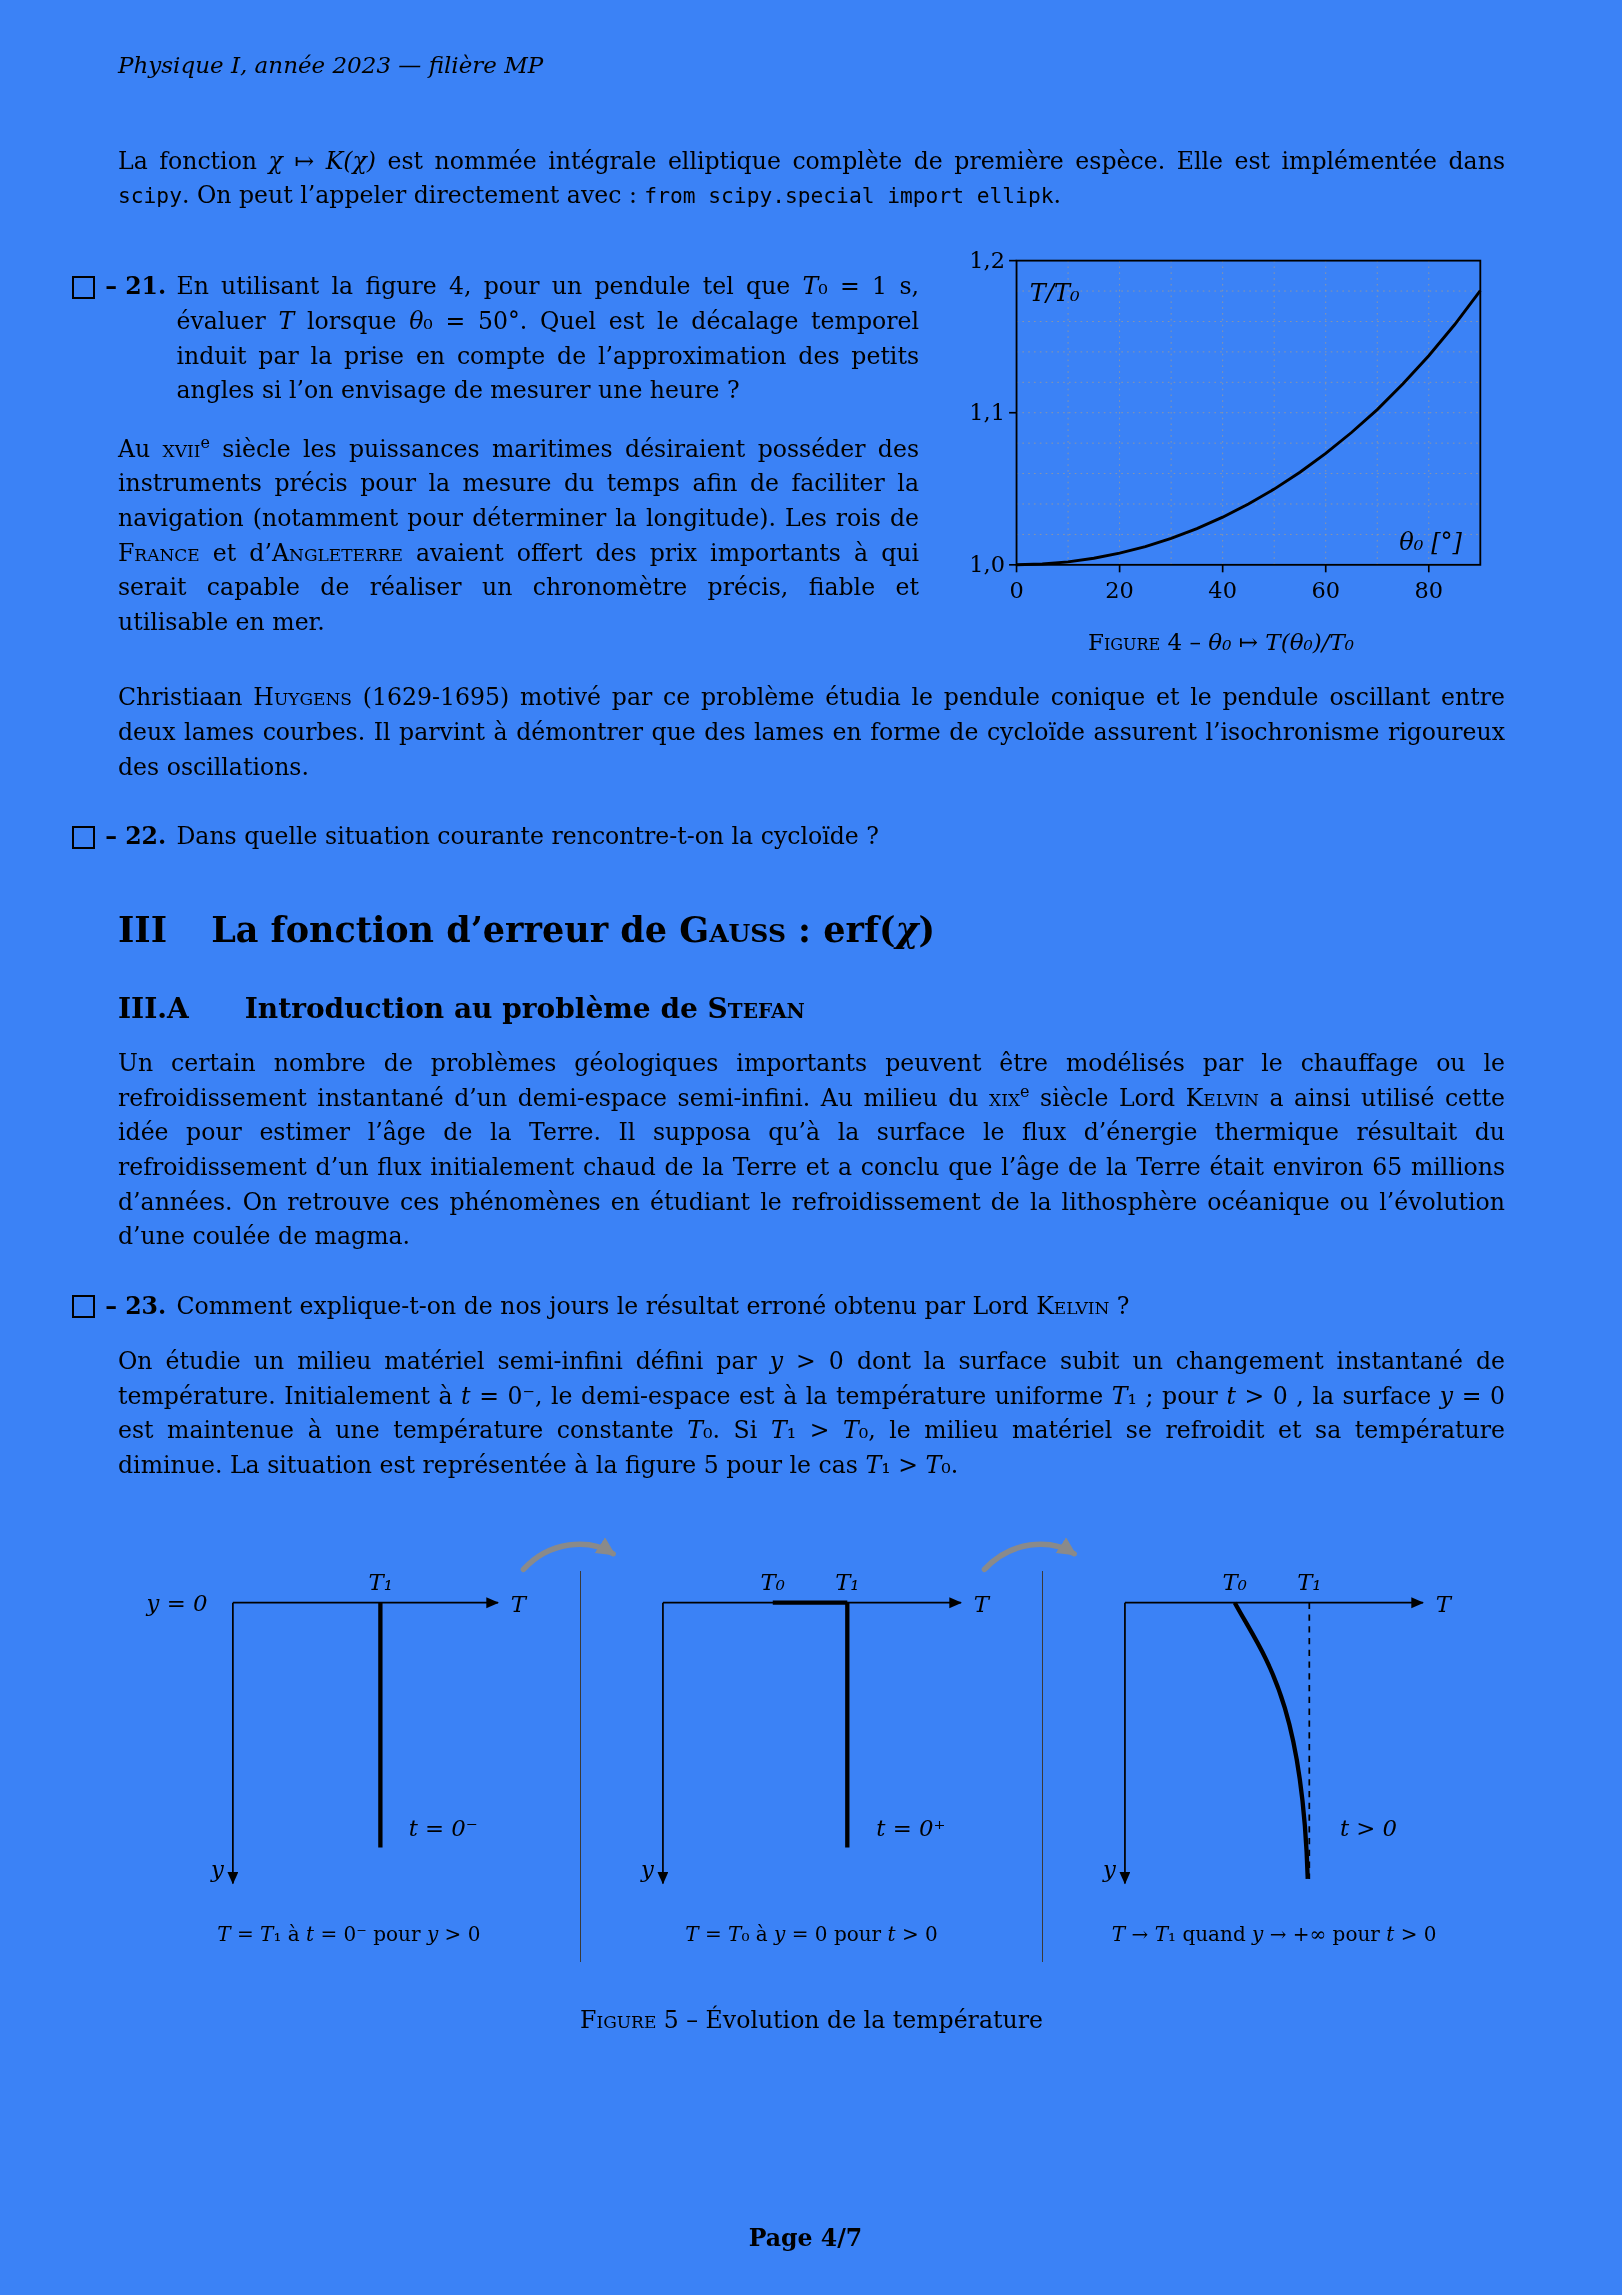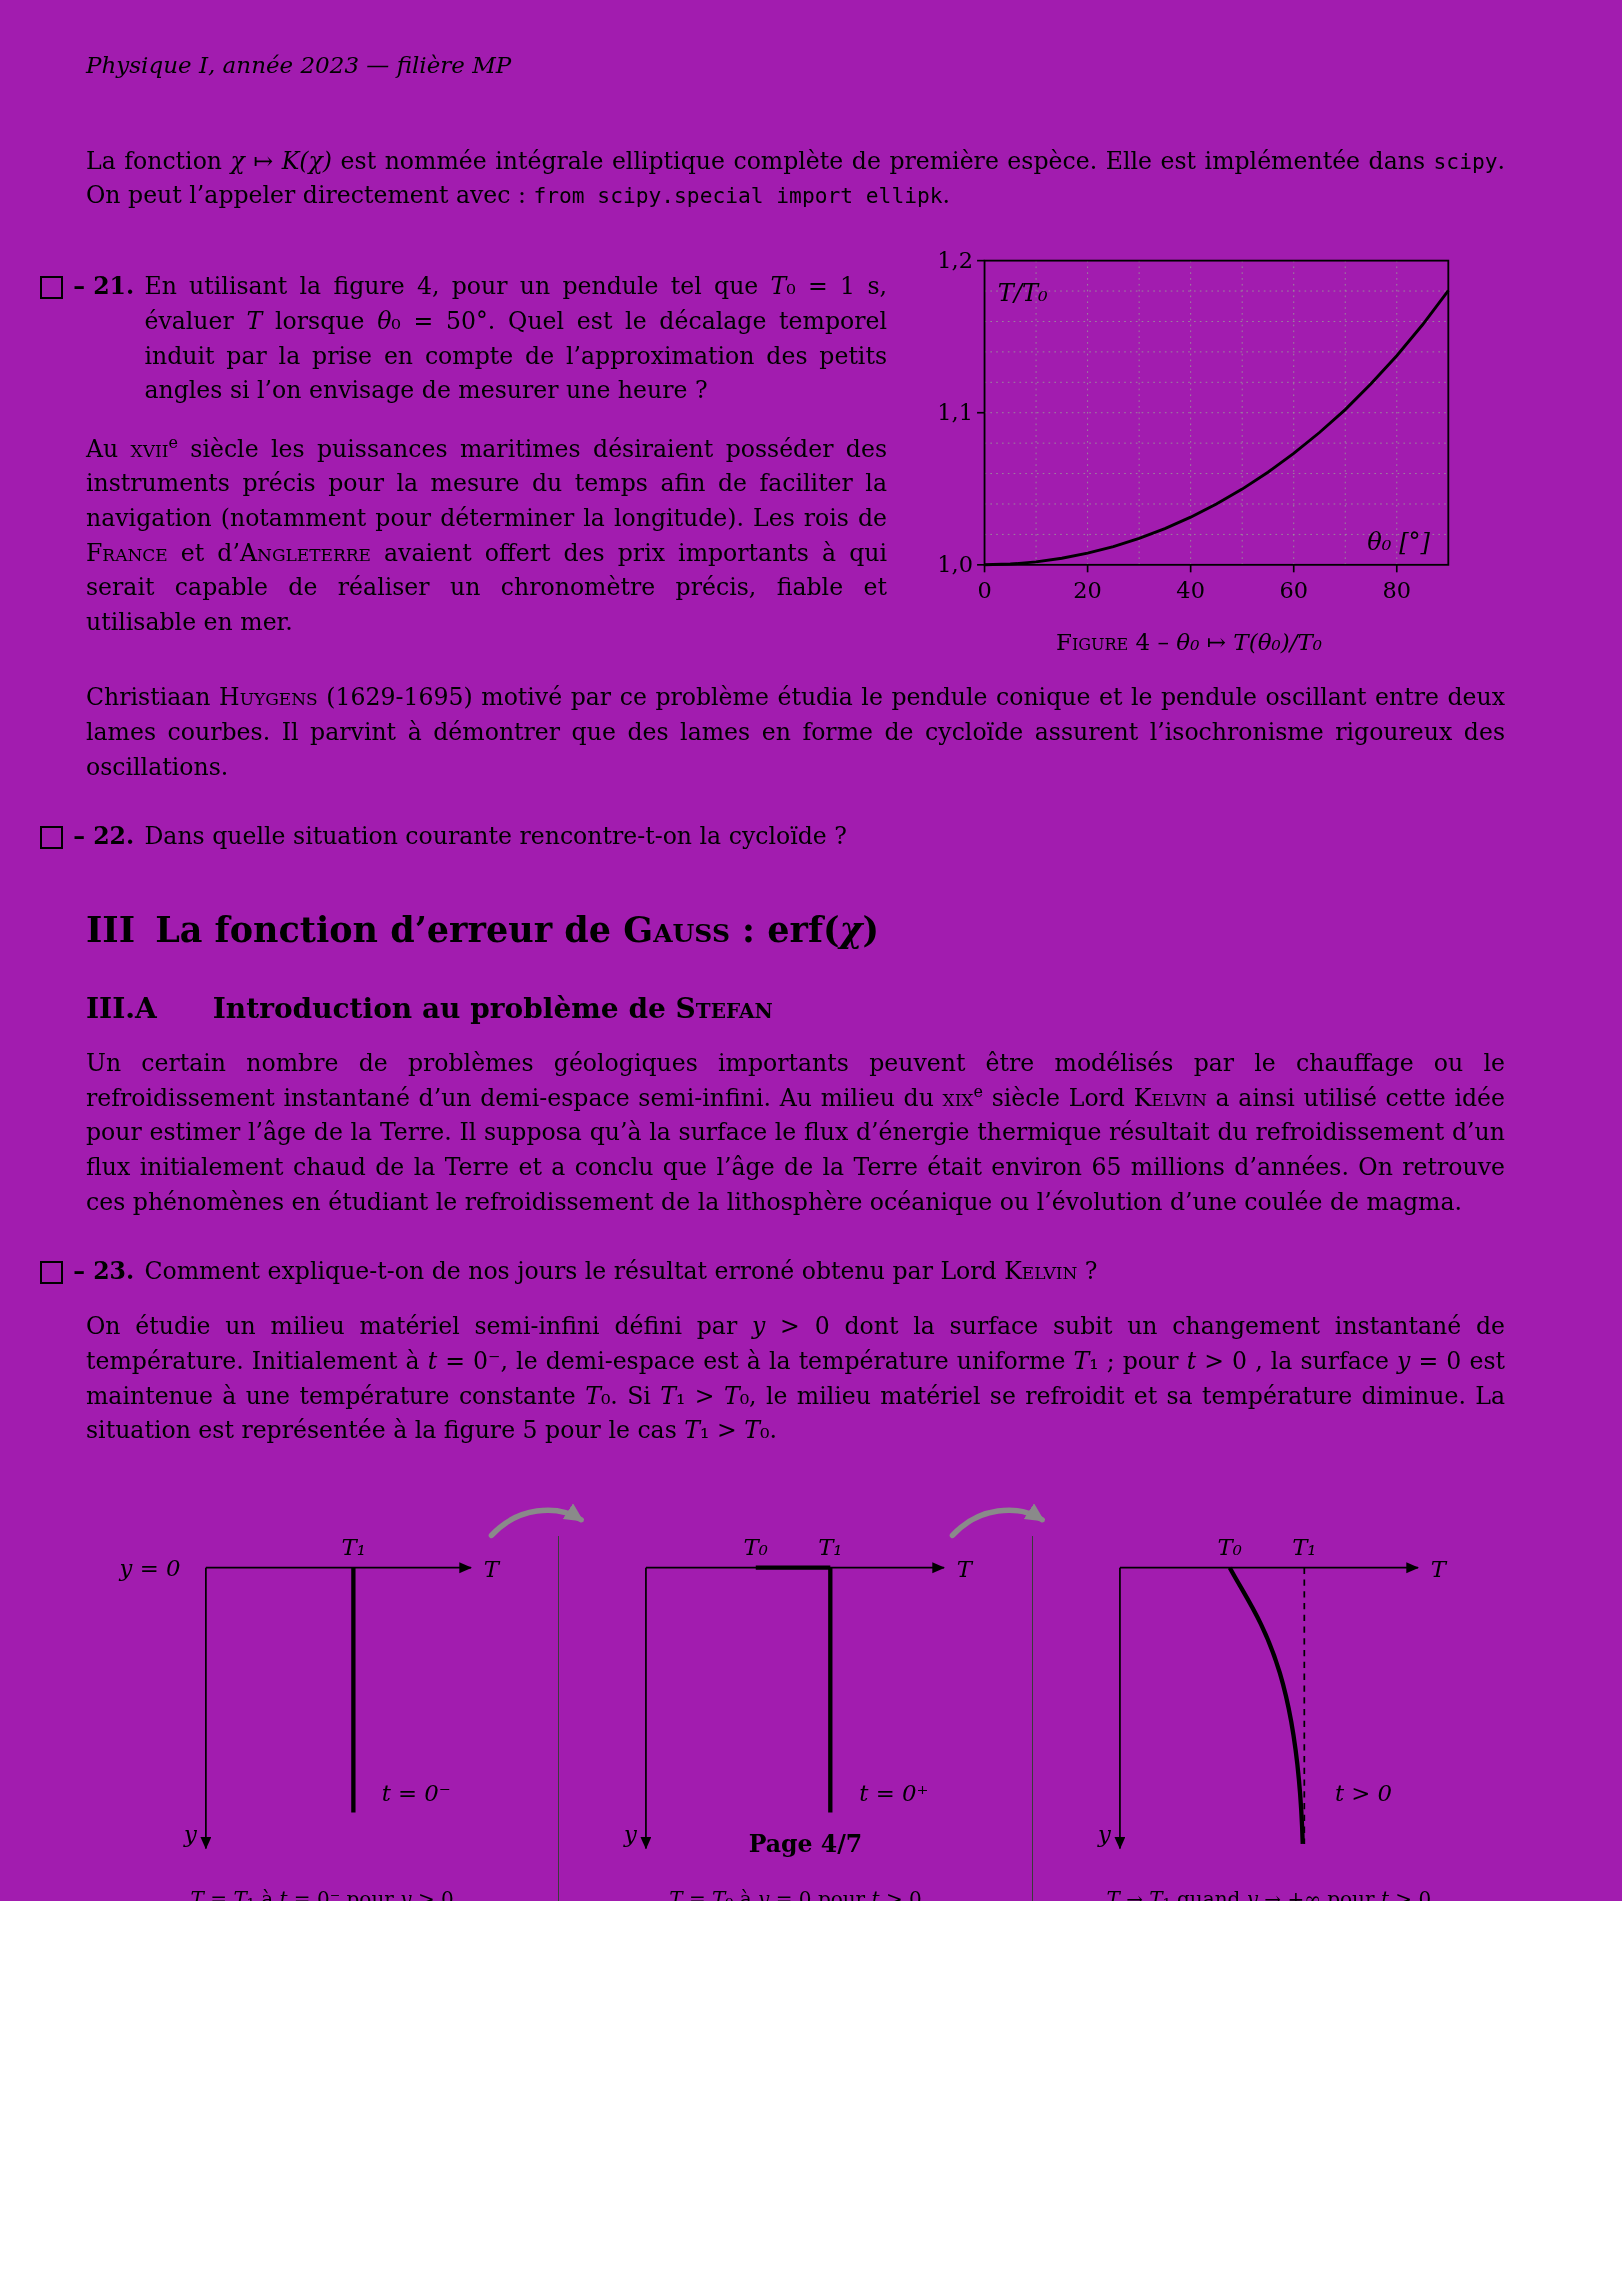--- a/index.html
+++ b/index.html
@@ -1,21 +1,21 @@
 <!DOCTYPE html>
 <html style="font-size:12.6px"><head>
 <meta charset="utf-8">
 <style>
   html,body{margin:0;padding:0;background:#fff;}
   .page{
     position:relative;
-    width:1623px;height:1901px;
+    width:1623px;height:2295px;
     box-sizing:border-box;
-    padding:49px 118px 0 86px;
-    background:#a21caf;color:#000;
+    padding:49px 118px 0 118px;
+    background:#3b82f6;color:#000;
     font-family:"DejaVu Serif","Liberation Serif",serif;
     font-size:23.6px;line-height:1.47;
     overflow:hidden;
   }
   .hdr{font-style:italic;font-size:23px;}
   .para{margin:20.4px 0 0 0;text-align:justify;}
   .i{font-style:italic;}
   .cal{font-style:italic;}
   .sc{font-variant:small-caps;}
   .sup{vertical-align:super;font-size:0.68em;line-height:0;}
@@ -29,21 +29,21 @@
   .col-right{flex:1;}
   figure{margin:0;}
   .chart-svg{width:550px;height:374px;display:block;}
   .figcap{text-align:center;font-size:23px;margin-top:3px;}
   .grid{stroke:#9a9a9a;stroke-width:1;stroke-dasharray:2 5;}
   .plotbox{fill:none;stroke:#000;stroke-width:2.2;}
   .tick{stroke:#000;stroke-width:2;}
   .ticklab{font-size:27px;}
   .axlab{font-size:29px;font-style:italic;}
   .curve{fill:none;stroke:#000;stroke-width:3.5;}
-  .sec{display:flex;gap:20px;font-size:35px;font-weight:bold;margin:55px 0 7.9px 0;line-height:1.2;}
+  .sec{display:flex;gap:44px;font-size:35px;font-weight:bold;margin:55px 0 7.9px 0;line-height:1.2;}
   .subsec{display:flex;gap:56px;font-size:28px;font-weight:bold;margin:41px 0 11px 0;line-height:1.2;}
   .fig5{position:relative;margin-top:46px;padding-top:42px;}
   .garrow{position:absolute;top:1.6px;width:118px;height:49px;}
   .garrow.a1{left:396px;}
   .garrow.a2{left:857px;}
   .f5row{display:flex;}
   .f5panel{flex:1;border-right:1.4px solid #3a3a3a;padding:0 4.7px;}
   .f5panel:last-child{border-right:none;}
   .f5svg{width:408px;height:338px;display:block;margin:0 auto;}
   .f5cap{text-align:center;font-size:20px;margin-top:11px;padding-bottom:12.6px;}

